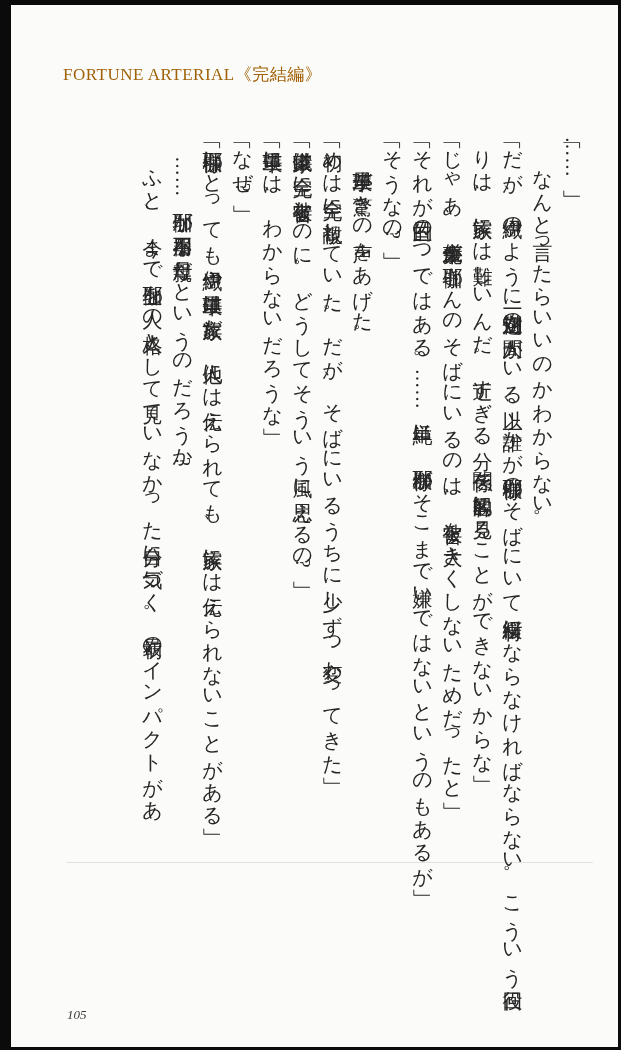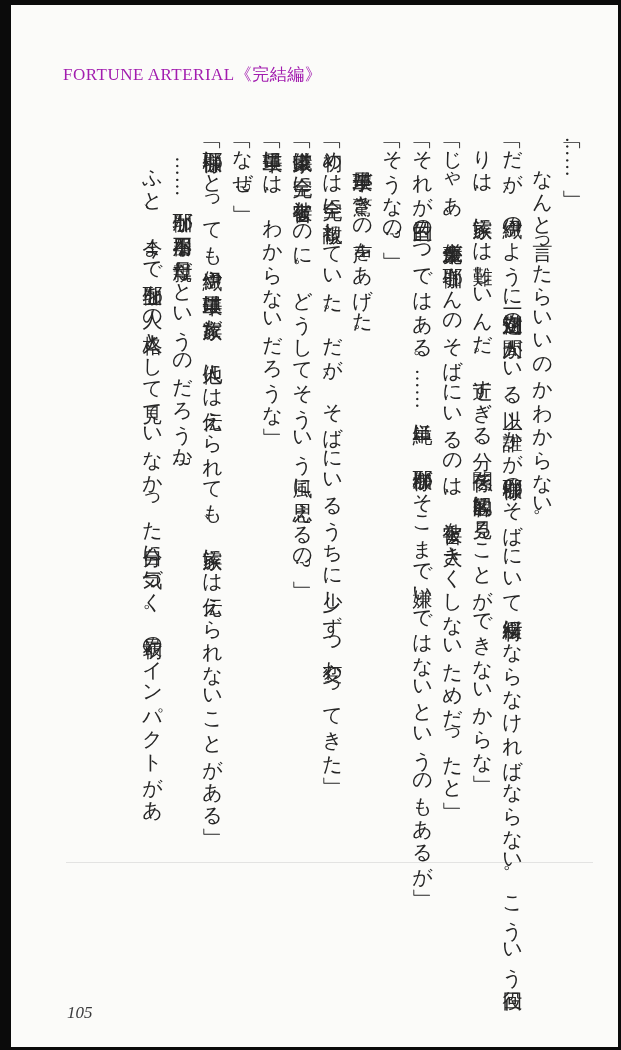--- a/index.html
+++ b/index.html
@@ -23,21 +23,21 @@
     background: #fbfbf9;
     overflow: hidden;
   }
   .running-header {
     position: absolute;
     left: 52px;
     top: 58px;
     font-family: "Liberation Serif", "DejaVu Serif", serif;
     font-size: 17px;
     letter-spacing: 0.5px;
-    color: #a21caf;
+    color: #a16207;
     white-space: nowrap;
   }
   .text-block {
     position: absolute;
     top: 131px;
     right: 30px;
     height: 845px;
     writing-mode: vertical-rl;
     text-orientation: mixed;
     font-family: "Liberation Serif", "DejaVu Serif", serif;
@@ -52,21 +52,21 @@
   }
   .text-block p.indent {
     text-indent: 1em;
   }
   .page-number {
     position: absolute;
     left: 56px;
     bottom: 24px;
     font-family: "Liberation Serif", "DejaVu Serif", serif;
     font-style: italic;
-    font-size: 17px;
+    font-size: 13px;
     color: #3a3a3c;
   }
   .scan-artifact {
     position: absolute;
     left: 55px;
     right: 25px;
     top: 857px;
     height: 1px;
     background: rgba(120,120,120,0.18);
   }

